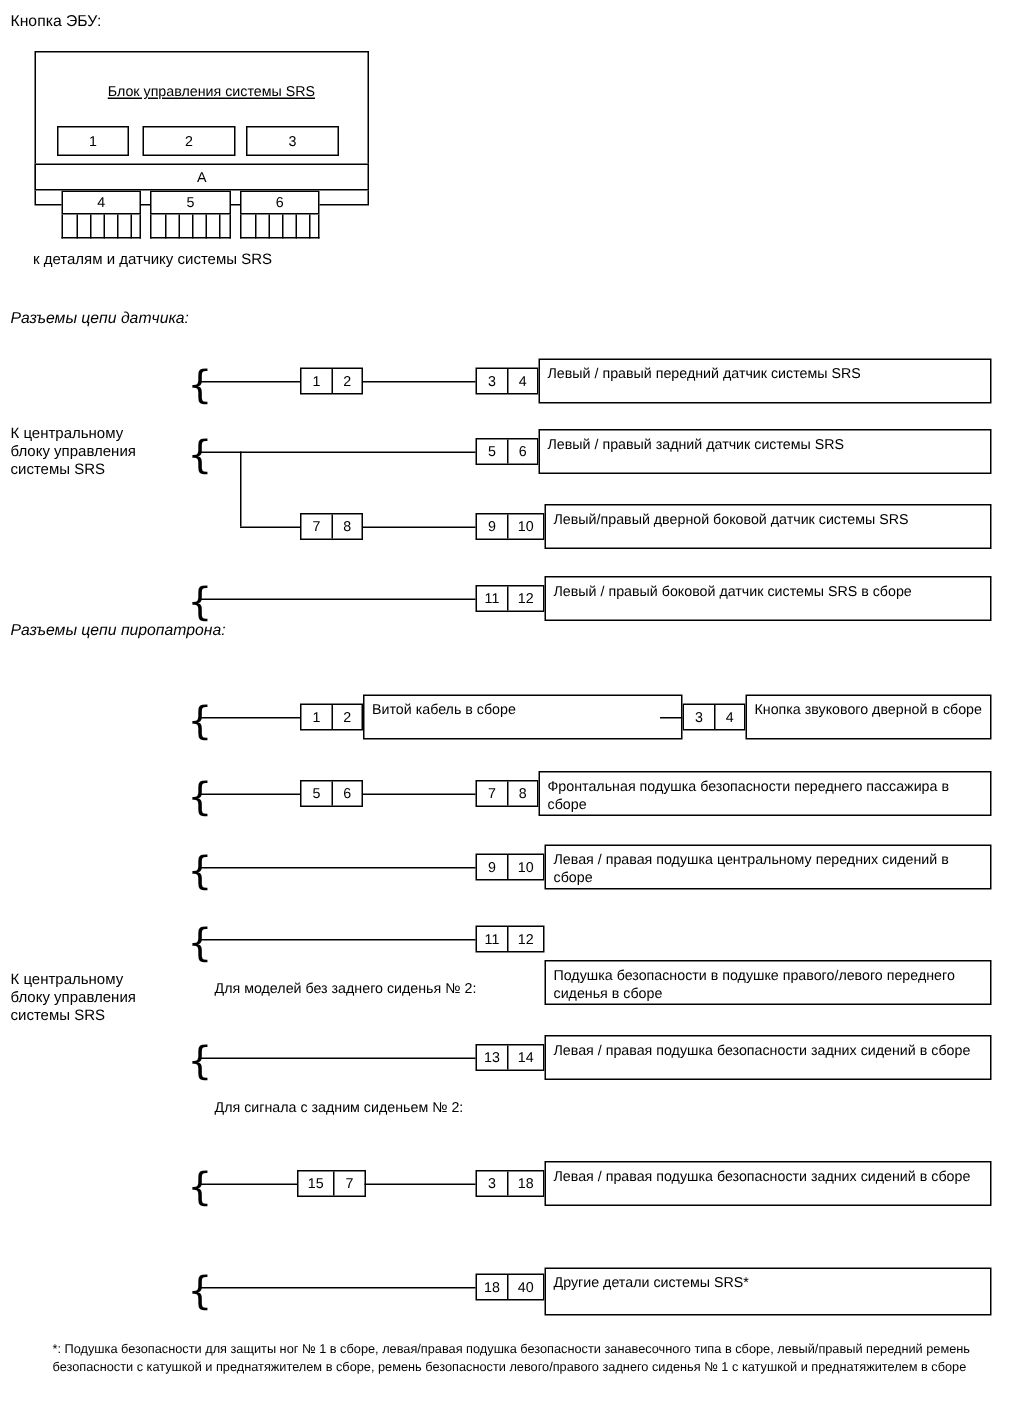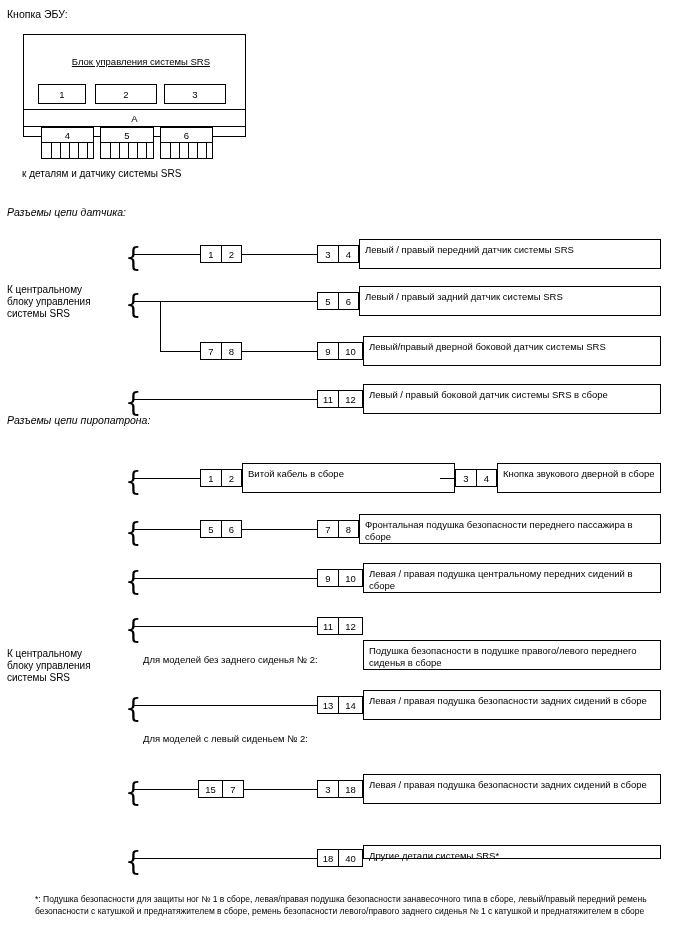--- a/index.html
+++ b/index.html
@@ -275,36 +275,36 @@
 <div class="subhead" style="left:143px; top:654px;">Для моделей без заднего сиденья № 2:</div>
 
 <div class="brace" style="left:125px; top:703px;">{</div>
 <div class="hline" style="left:133px; top:705px; width:185px;"></div>
 <div class="pinpair" style="left:317px; top:696px; width:46px;">
   <div>13</div>
   <div style="width:24px;">14</div>
 </div>
 <div class="descbox" style="left:363px; top:690px; width:298px; height:30px;">Левая / правая подушка безопасности задних сидений в сборе</div>
 
-<div class="subhead" style="left:143px; top:733px;">Для моделей с левый сиденьем № 2:</div>
+<div class="subhead" style="left:143px; top:733px;">Для сигнала с задним сиденьем № 2:</div>
 
 <div class="brace" style="left:125px; top:787px;">{</div>
 <div class="hline" style="left:133px; top:789px; width:66px;"></div>
 <div class="pinpair" style="left:198px; top:780px; width:46px;">
   <div style="width:24px;">15</div>
   <div style="width:22px;">7</div>
 </div>
 <div class="hline" style="left:243px; top:789px; width:75px;"></div>
 <div class="pinpair" style="left:317px; top:780px; width:46px;">
   <div>3</div>
   <div style="width:24px;">18</div>
 </div>
 <div class="descbox" style="left:363px; top:774px; width:298px; height:30px;">Левая / правая подушка безопасности задних сидений в сборе</div>
 
 <div class="brace" style="left:125px; top:856px;">{</div>
 <div class="hline" style="left:133px; top:858px; width:185px;"></div>
 <div class="pinpair" style="left:317px; top:849px; width:46px;">
   <div>18</div>
   <div style="width:24px;">40</div>
 </div>
-<div class="descbox" style="left:363px; top:845px; width:298px; height:14px;">Другие детали системы SRS*</div>
+<div class="descbox" style="left:363px; top:845px; width:298px; height:32px;">Другие детали системы SRS*</div>
 
 <div class="footnote" style="left:35px; top:893px; width:630px;">*: Подушка безопасности для защиты ног № 1 в сборе, левая/правая подушка безопасности занавесочного типа в сборе, левый/правый передний ремень безопасности с катушкой и преднатяжителем в сборе, ремень безопасности левого/правого заднего сиденья № 1 с катушкой и преднатяжителем в сборе</div>
 
 </body></html>

